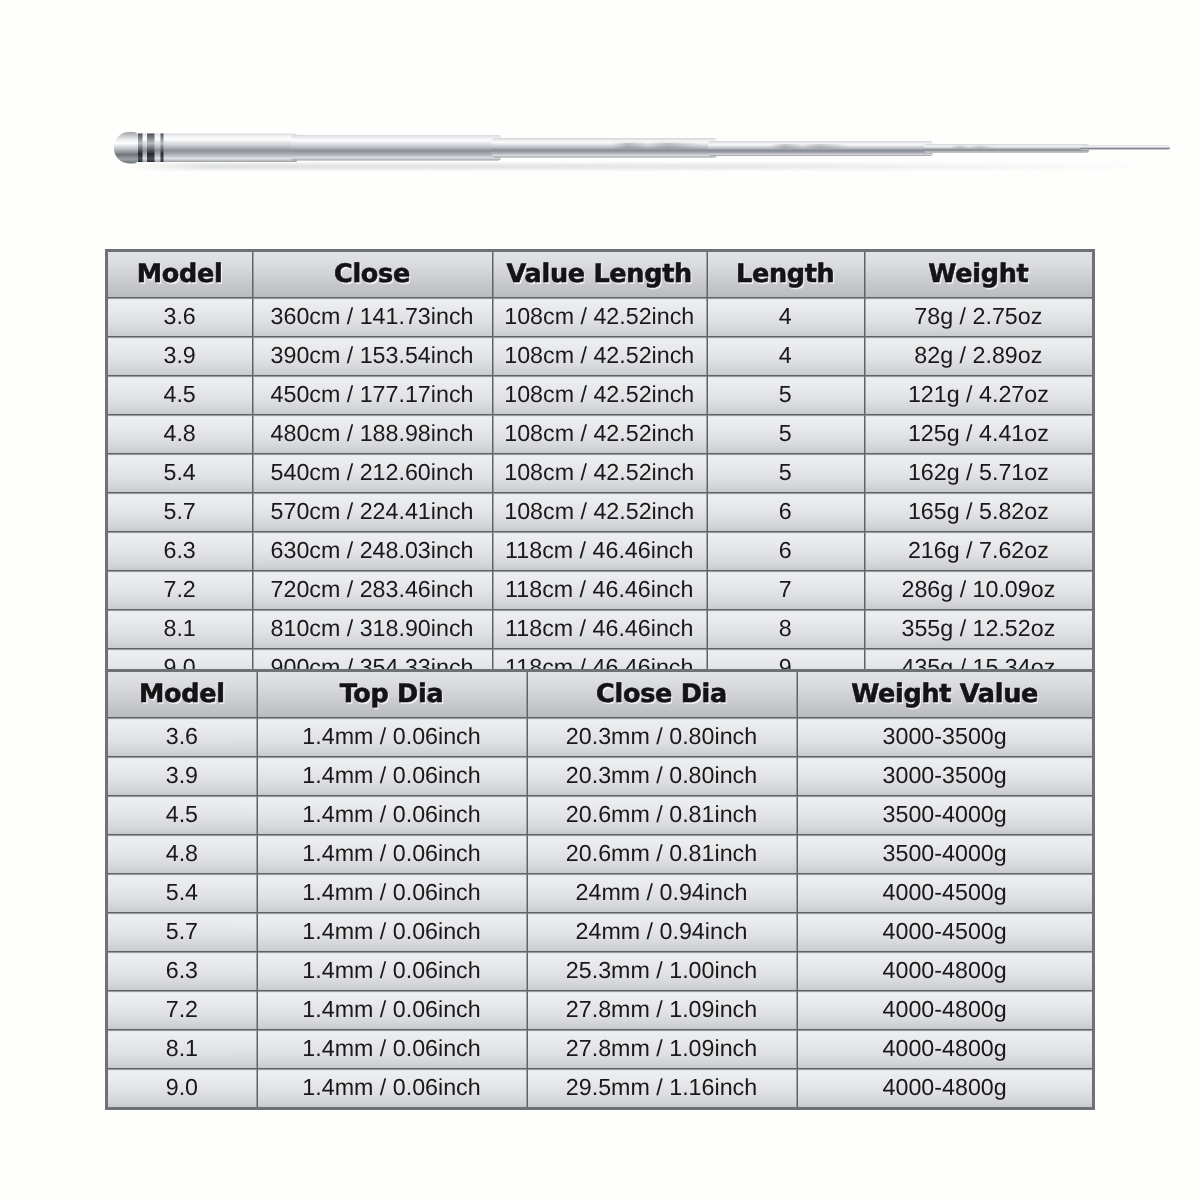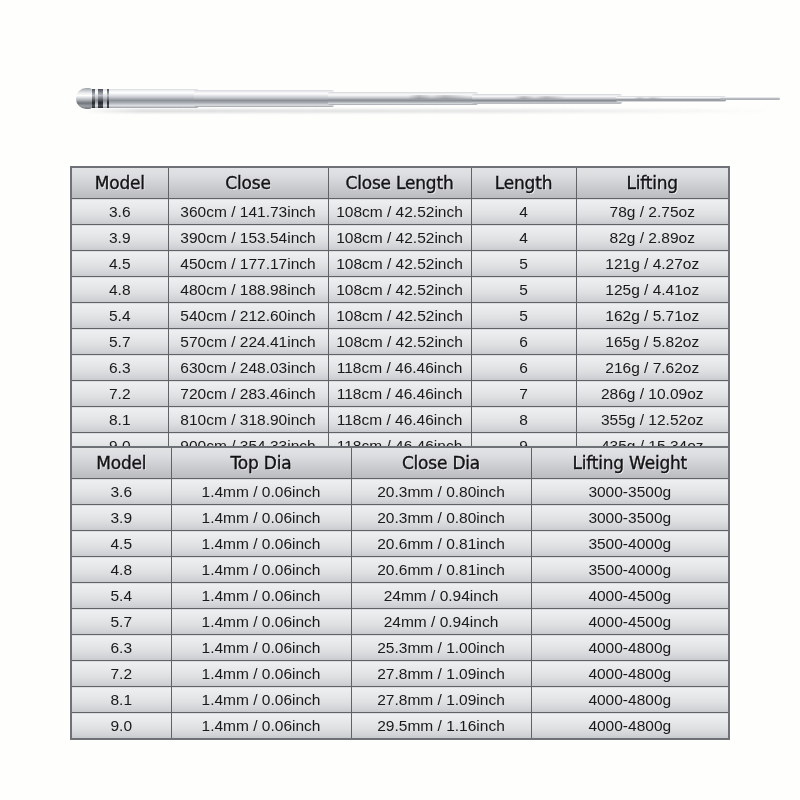--- a/index.html
+++ b/index.html
@@ -172,21 +172,21 @@
   .spec-table th,
   .spec-table td {
     border: 1px solid #5f6368;
     text-align: center;
     color: #19191b;
     padding: 0;
   }
   .spec-table th {
     height: 30px;
     font-size: 17px;
-    font-weight: normal;
+    font-weight: bold;
     letter-spacing: -0.2px;
     font-family: "DejaVu Sans", sans-serif;
     background: linear-gradient(to bottom,
       #e2e3e5 0%, #dcdde0 24%, #cfd1d4 52%,
       #c4c6ca 76%, #b9bbbf 100%);
     text-shadow: 1px 1px 0 rgba(255,255,255,0.65);
   }
   .spec-table td {
     height: 25px;
     font-size: 15.5px;
@@ -242,23 +242,23 @@
     <col class="c-model">
       <col class="c-size">
       <col class="c-close">
     <col class="c-section">
       <col class="c-weight">
   </colgroup>
   <thead>
     <tr>
       <th><span class="hdr-label">Model</span></th>
       <th><span class="hdr-label">Close</span></th>
-      <th><span class="hdr-label">Close Length</span></th>
+      <th><span class="hdr-label">Value Length</span></th>
       <th><span class="hdr-label">Length</span></th>
-      <th><span class="hdr-label">Lifting</span></th>
+      <th><span class="hdr-label">Weight</span></th>
     </tr>
   </thead>
   <tbody>
     <tr>
       <td>3.6</td>
       <td>360cm / 141.73inch</td>
       <td>108cm / 42.52inch</td>
       <td>4</td>
       <td>78g / 2.75oz</td>
     </tr>
@@ -333,21 +333,21 @@
     <col class="c-model">
       <col class="c-top">
       <col class="c-butt">
       <col class="c-lift">
   </colgroup>
   <thead>
     <tr>
       <th><span class="hdr-label">Model</span></th>
       <th><span class="hdr-label">Top Dia</span></th>
       <th><span class="hdr-label">Close Dia</span></th>
-      <th><span class="hdr-label">Lifting Weight</span></th>
+      <th><span class="hdr-label">Weight Value</span></th>
     </tr>
   </thead>
   <tbody>
     <tr>
       <td>3.6</td>
       <td>1.4mm / 0.06inch</td>
       <td>20.3mm / 0.80inch</td>
       <td>3000-3500g</td>
     </tr>
     <tr>

